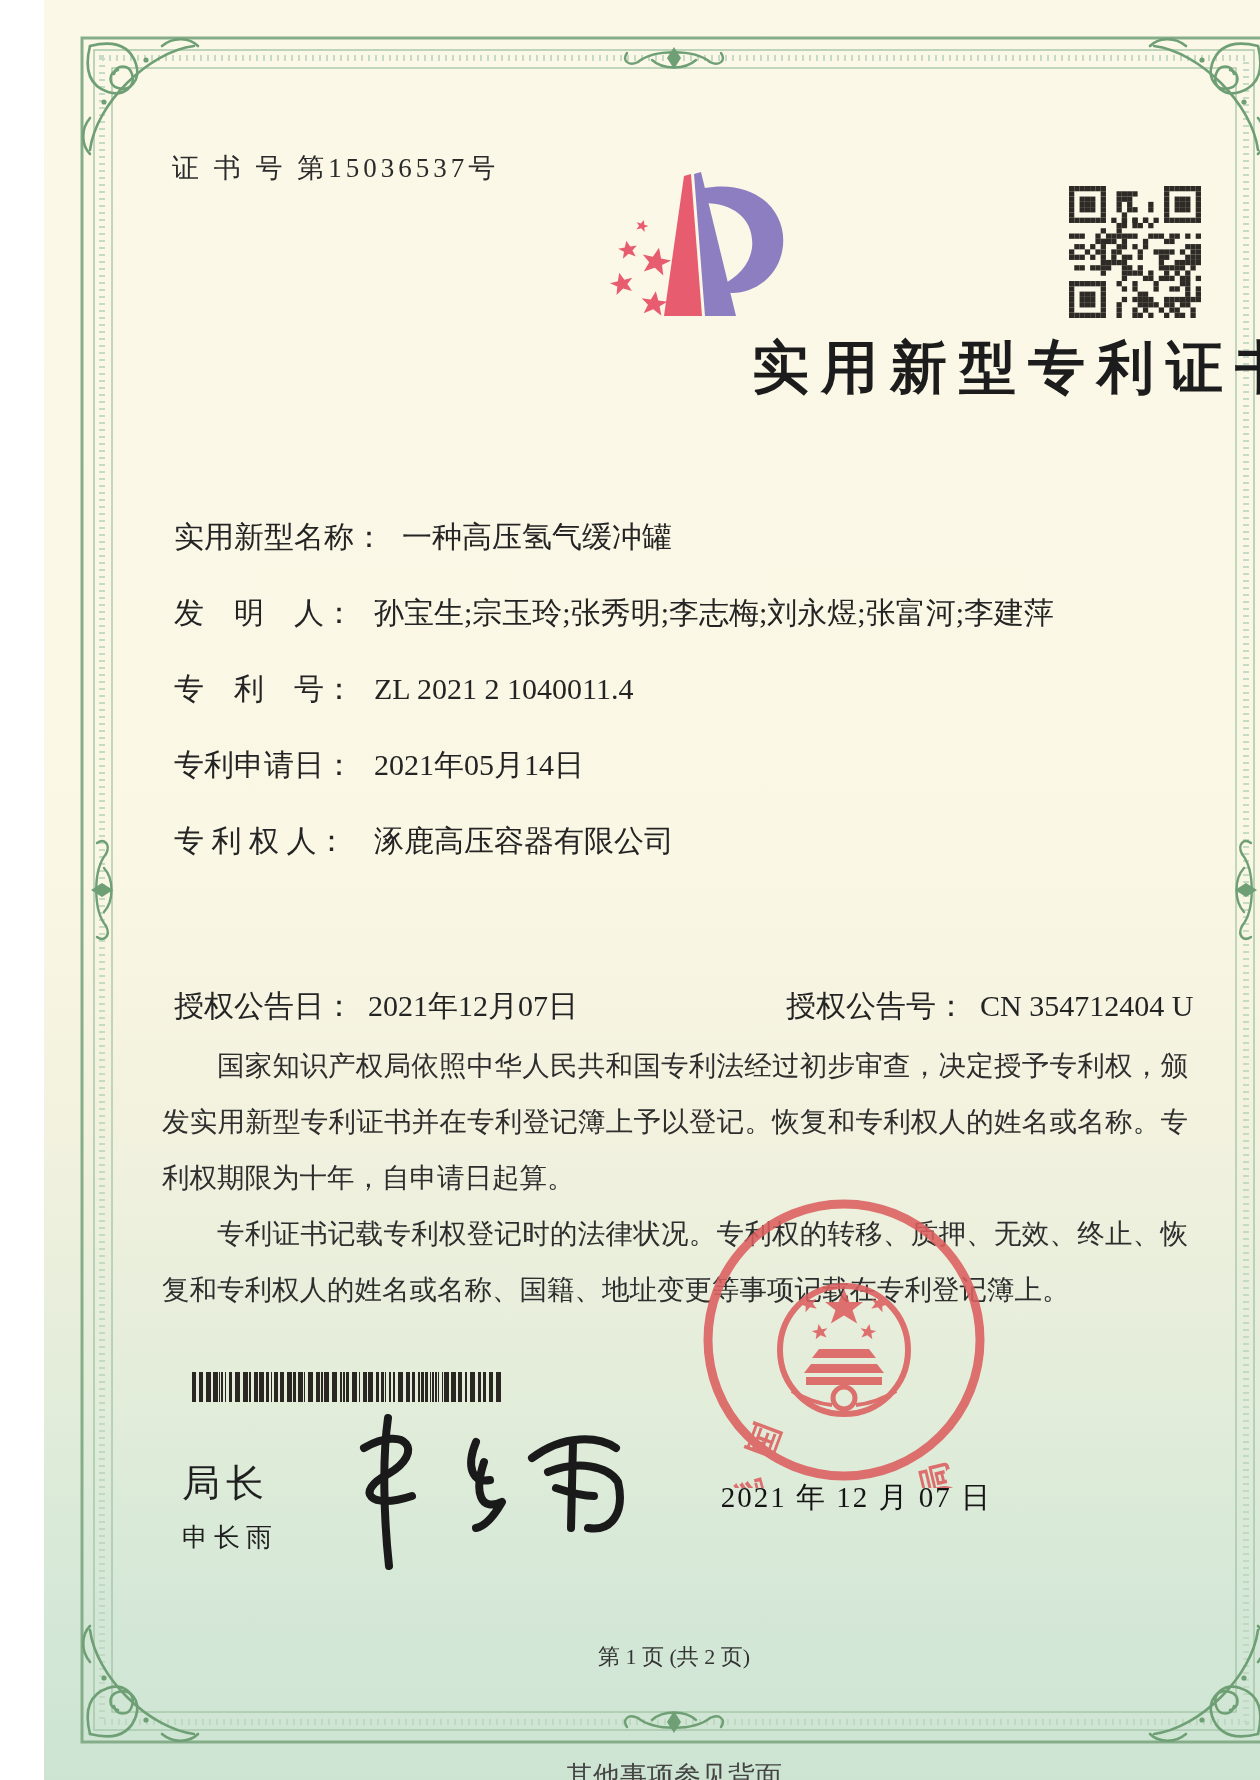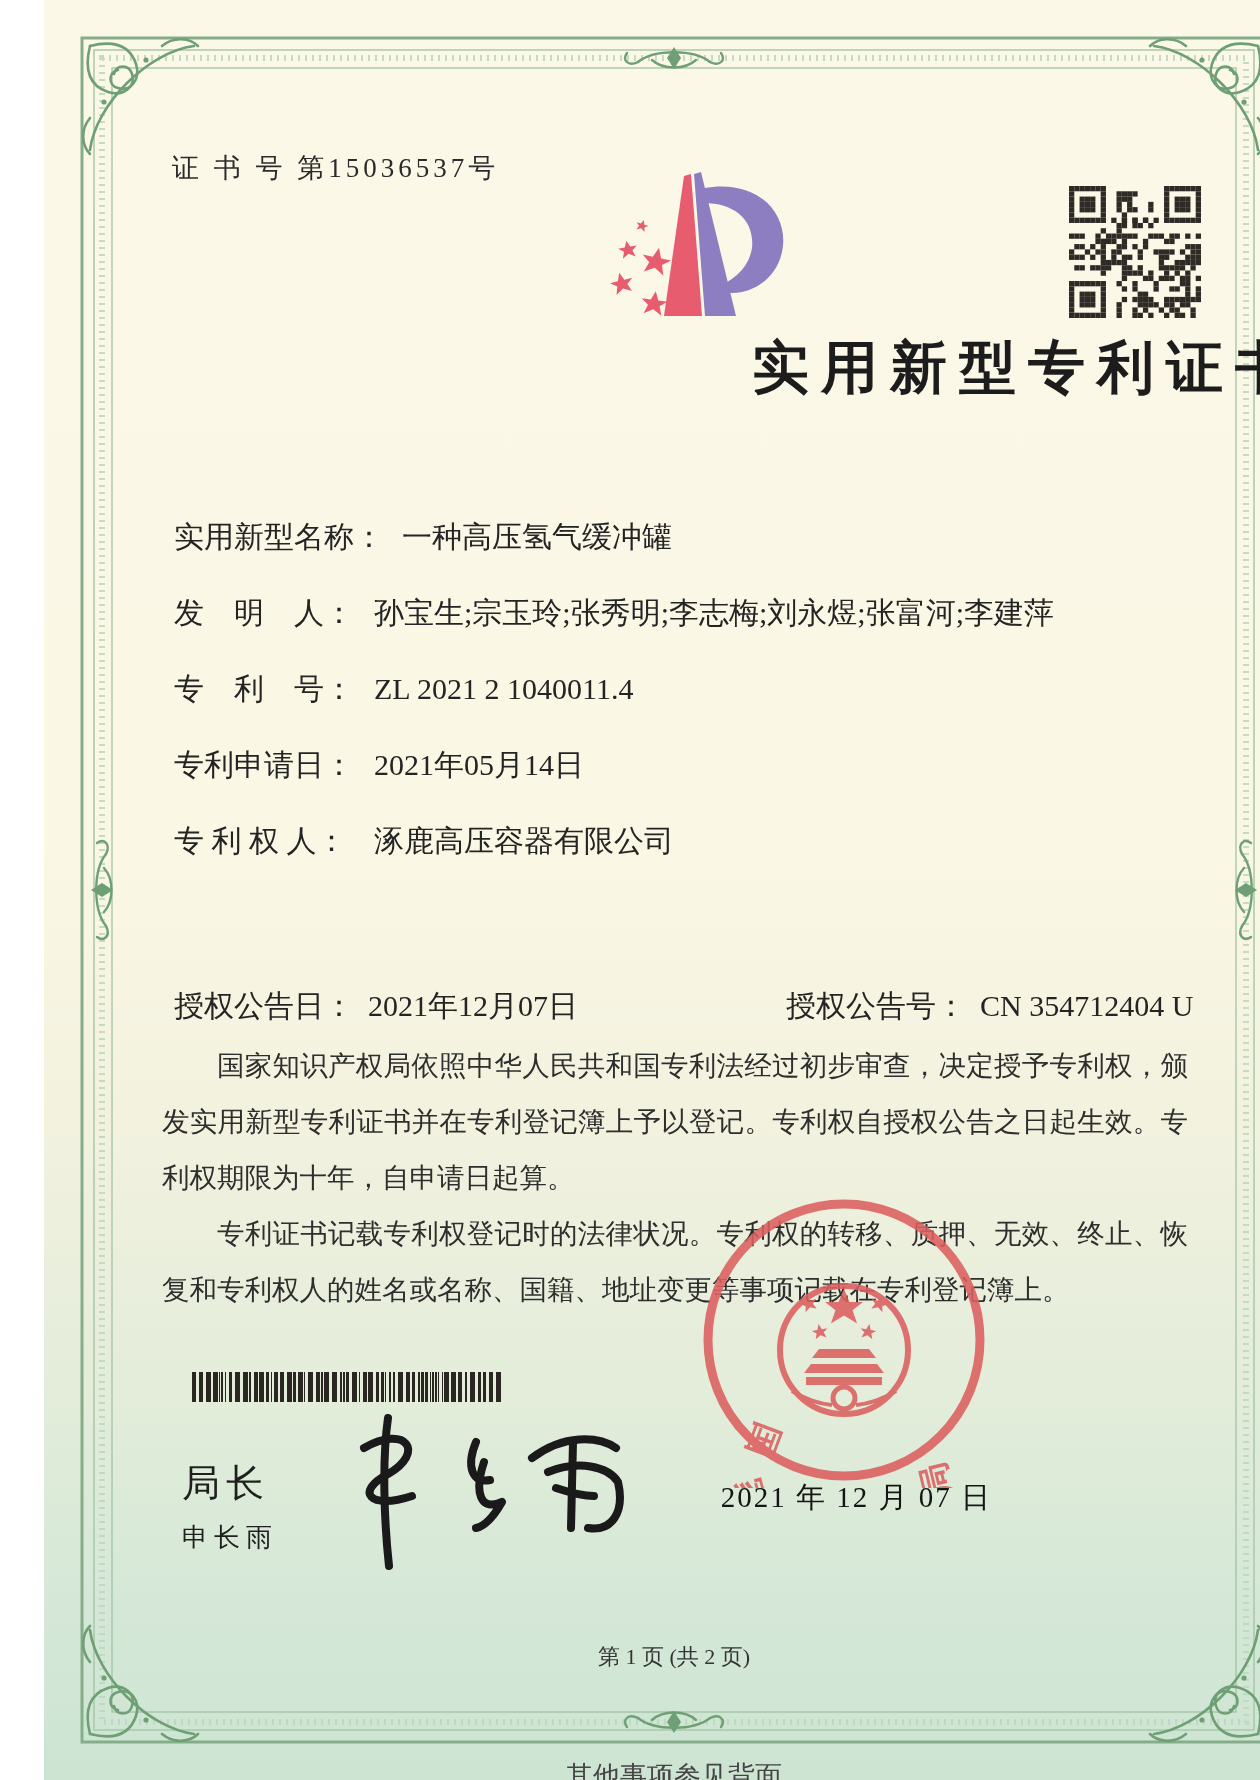--- a/index.html
+++ b/index.html
@@ -403,21 +403,21 @@
   </div>
 
   <div class="row" style="top:986px">
     <span>授权公告日：</span><span style="margin-left:14px">2021年12月07日</span>
     <span class="grant-right">
       <span>授权公告号：</span><span style="margin-left:14px">CN 354712404 U</span>
     </span>
   </div>
 
   <div class="paras">
-    <p>国家知识产权局依照中华人民共和国专利法经过初步审查，决定授予专利权，颁发实用新型专利证书并在专利登记簿上予以登记。专利权自授权公告之日起生效。专利权期限为十年，自申请日起算。</p>
+    <p>国家知识产权局依照中华人民共和国专利法经过初步审查，决定授予专利权，颁发实用新型专利证书并在专利登记簿上予以登记。恢复和专利权人的姓名或名称。专利权期限为十年，自申请日起算。</p>
     <p>专利证书记载专利权登记时的法律状况。专利权的转移、质押、无效、终止、恢复和专利权人的姓名或名称、国籍、地址变更等事项记载在专利登记簿上。</p>
   </div>
 
   <svg class="barcode" id="barcodeSvg" width="310" height="30" viewBox="0 0 310 30">
       <rect x="0" y="0" width="4" height="30" fill="#2a2622"></rect>
       <rect x="7" y="0" width="4" height="30" fill="#2a2622"></rect>
       <rect x="14" y="0" width="5" height="30" fill="#2a2622"></rect>
       <rect x="21" y="0" width="5" height="30" fill="#2a2622"></rect>
       <rect x="27" y="0" width="1" height="30" fill="#2a2622"></rect>
       <rect x="29" y="0" width="2" height="30" fill="#2a2622"></rect>

